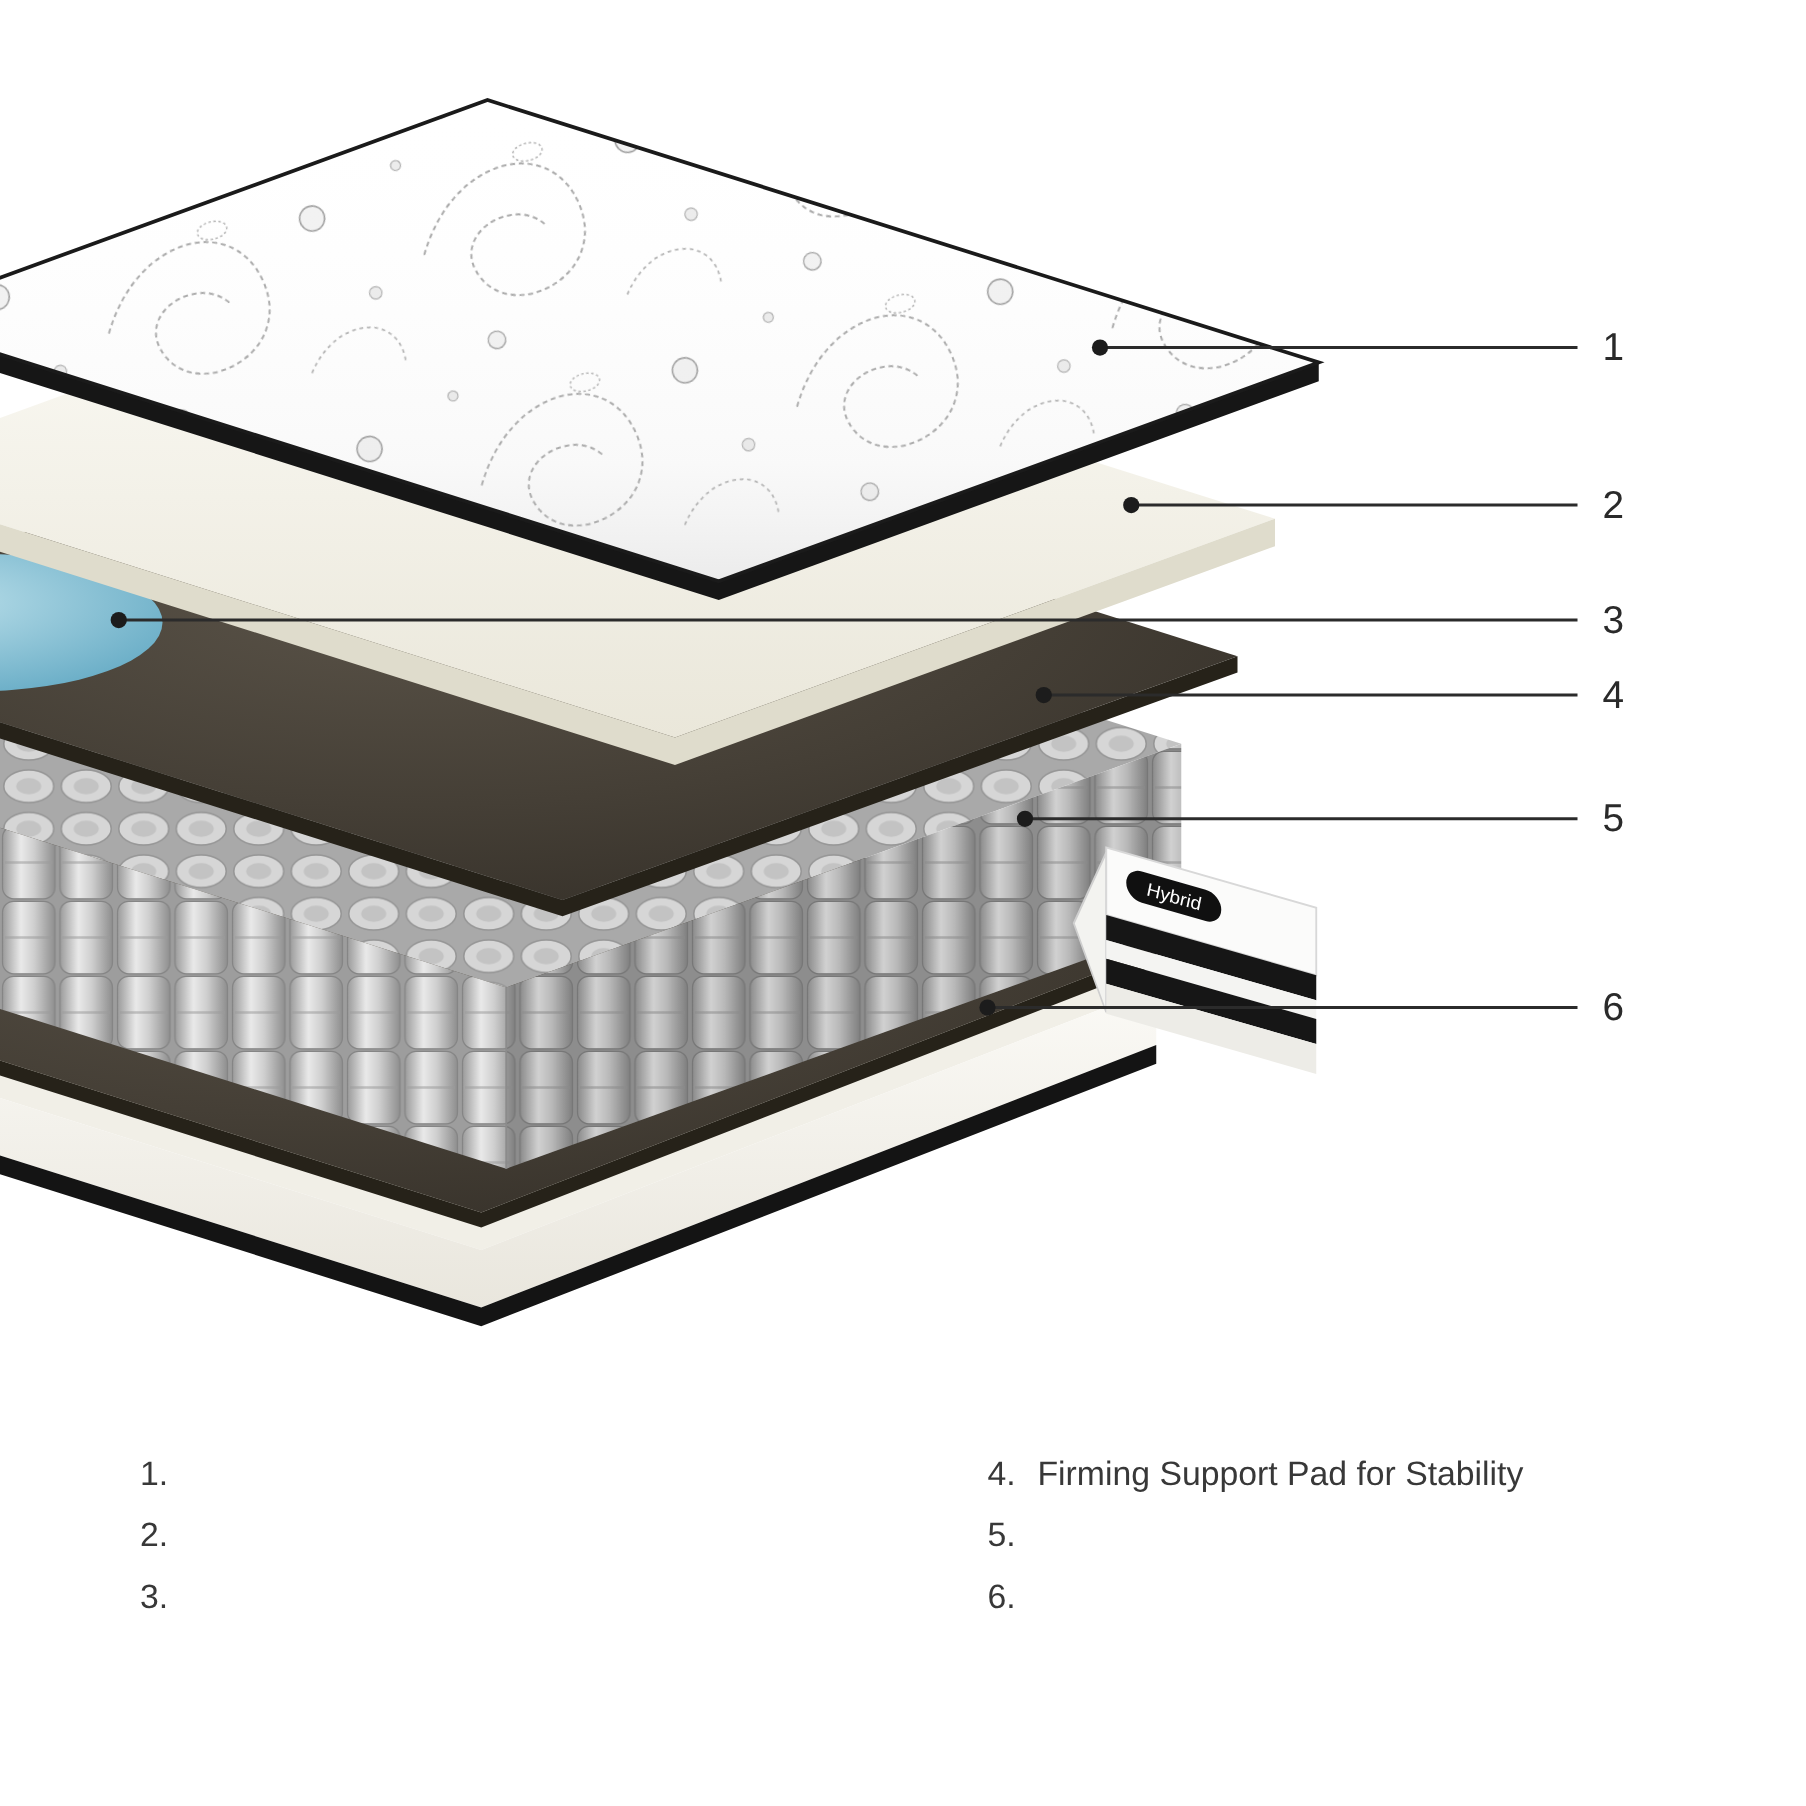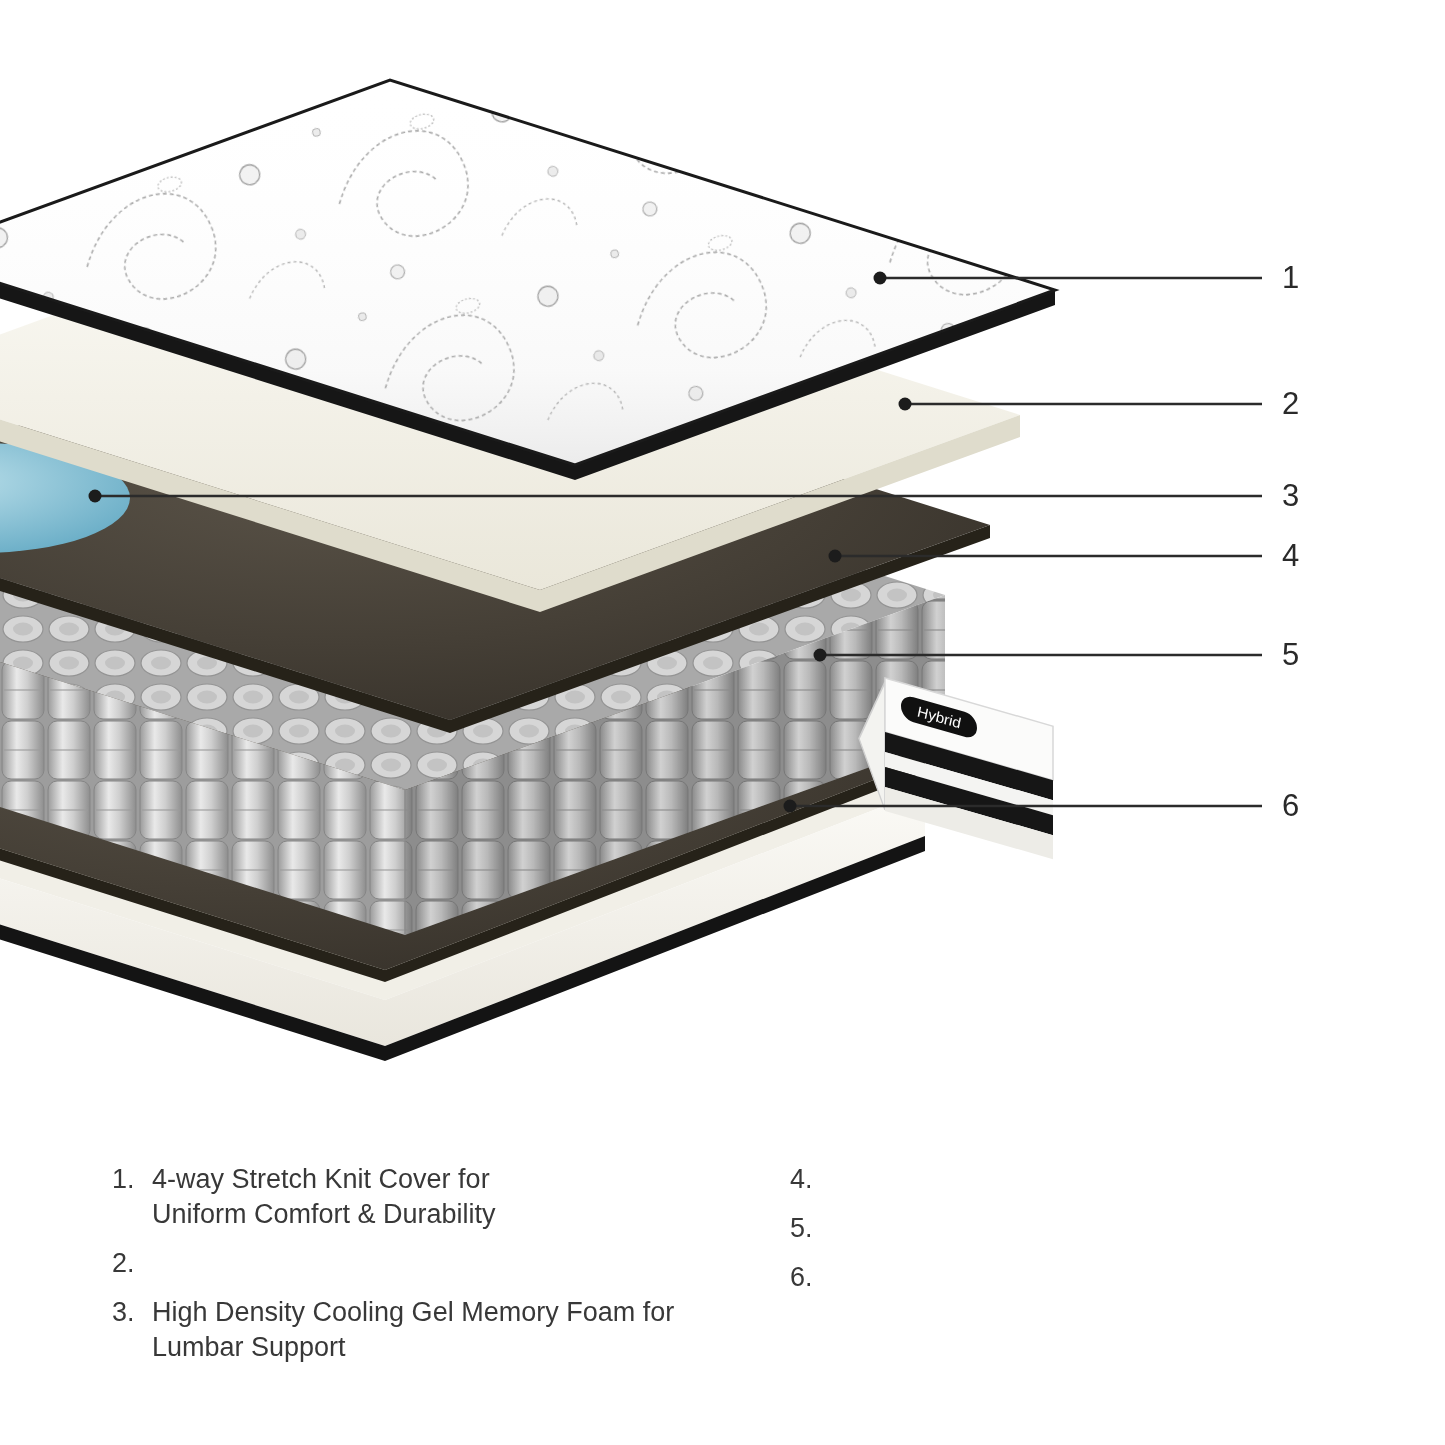--- a/index.html
+++ b/index.html
@@ -147,35 +147,32 @@
 <div class="callout-num" style="left:1282px;top:387px">2</div>
 <div class="callout-num" style="left:1282px;top:479px">3</div>
 <div class="callout-num" style="left:1282px;top:539px">4</div>
 <div class="callout-num" style="left:1282px;top:638px">5</div>
 <div class="callout-num" style="left:1282px;top:789px">6</div>
 
 <div class="legend">
   <div class="legend-col left">
     <div class="legend-item">
       <span class="legend-num">1.</span>
-      <span class="legend-text">4-way Stretch Knit Cover for
-Uniform Comfort &amp; Durability</span>
     </div>
     <div class="legend-item">
       <span class="legend-num">2.</span>
     </div>
     <div class="legend-item">
       <span class="legend-num">3.</span>
-      <span class="legend-text">High Density Cooling Gel Memory Foam for
-Lumbar Support</span>
     </div>
   </div>
   <div class="legend-col right">
     <div class="legend-item">
       <span class="legend-num">4.</span>
+      <span class="legend-text">Firming Support Pad for Stability</span>
     </div>
     <div class="legend-item">
       <span class="legend-num">5.</span>
     </div>
     <div class="legend-item">
       <span class="legend-num">6.</span>
     </div>
   </div>
 </div>
 

